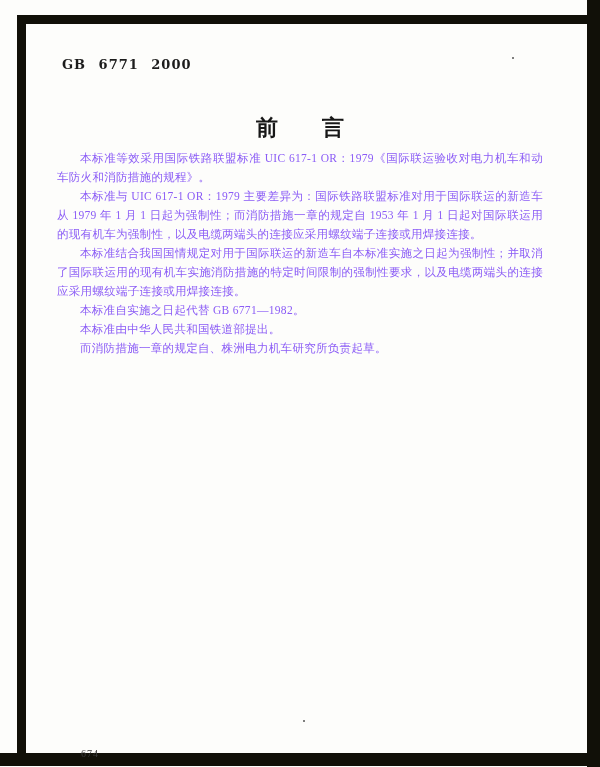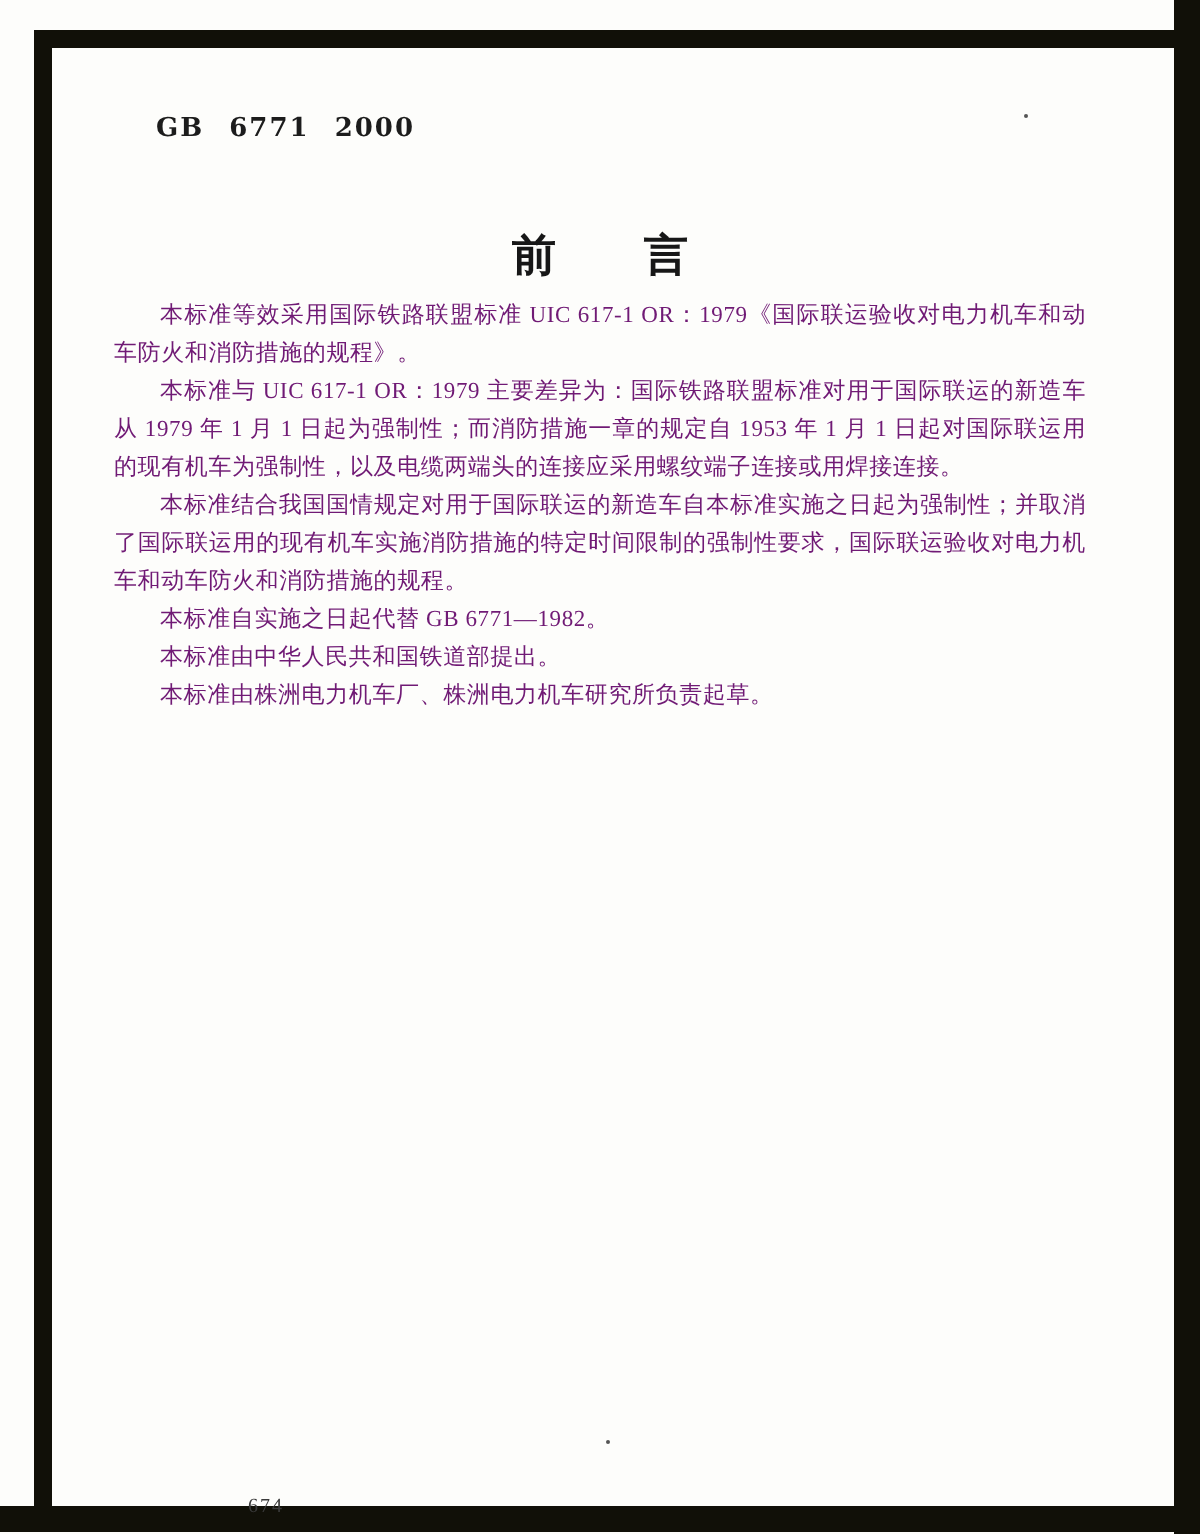--- a/index.html
+++ b/index.html
@@ -15,44 +15,44 @@
     background: #fdfdfb;
   }
   
   .scan-bar { position: absolute; background: #111008; }
   .scan-top    { left: 17px; top: 15px; right: 0;  height: 9px; }
   .scan-left   { left: 17px; top: 15px; width: 9px; bottom: 10px; }
   .scan-right  { right: 0;  top: 0;    width: 13px; bottom: 0; }
   .scan-bottom { left: 0;   bottom: 1px; right: 0; height: 13px; }
 
   .doc-number {
-    position: absolute; left: 78px; top: 57px;
+    position: absolute; left: 62px; top: 57px;
     font-size: 13px; font-weight: bold; color: #1c1c1c;
     letter-spacing: 1px; word-spacing: 7px;
     font-family: "DejaVu Serif", "Liberation Serif", serif;
   }
   .title-row {
     position: absolute; left: 0; top: 113px; width: 600px;
     display: flex; justify-content: center; gap: 44px;
     font-size: 22px; font-weight: bold; color: #171717;
   }
   .content {
     position: absolute; left: 57px; top: 149px; width: 486px;
-    color: #701a75;
+    color: #8b5cf6;
   }
   .content p {
     margin: 0;
     font-size: 11.5px; line-height: 19px;
     text-indent: 2em;
     text-align: justify;
     letter-spacing: 0.3px;
   }
   .page-number {
     position: absolute; left: 81px; top: 748px;
-    font-size: 10px; color: #3a3a3a; letter-spacing: 1px; margin-left: 43px;
+    font-size: 10px; color: #3a3a3a; letter-spacing: 1px;
   }
   .speck { position: absolute; background: #555; border-radius: 50%; }
   .speck-a { left: 512px; top: 57px; width: 2px; height: 2px; }
   .speck-b { left: 303px; top: 720px; width: 2px; height: 2px; }
 </style>
 </head>
 <body>
 
 <div class="page">
 
@@ -64,24 +64,24 @@
   <div class="doc-number">GB 6771 2000</div>
 
   <div class="title-row">
     <span>前</span>
     <span>言</span>
   </div>
 
   <div class="content">
     <p>本标准等效采用国际铁路联盟标准 UIC 617-1 OR：1979《国际联运验收对电力机车和动车防火和消防措施的规程》。</p>
     <p>本标准与 UIC 617-1 OR：1979 主要差异为：国际铁路联盟标准对用于国际联运的新造车从 1979 年 1 月 1 日起为强制性；而消防措施一章的规定自 1953 年 1 月 1 日起对国际联运用的现有机车为强制性，以及电缆两端头的连接应采用螺纹端子连接或用焊接连接。</p>
-    <p>本标准结合我国国情规定对用于国际联运的新造车自本标准实施之日起为强制性；并取消了国际联运用的现有机车实施消防措施的特定时间限制的强制性要求，国际联运验收对电力机车和动车防火和消防措施的规程。</p>
+    <p>本标准结合我国国情规定对用于国际联运的新造车自本标准实施之日起为强制性；并取消了国际联运用的现有机车实施消防措施的特定时间限制的强制性要求，以及电缆两端头的连接应采用螺纹端子连接或用焊接连接。</p>
     <p>本标准自实施之日起代替 GB 6771—1982。</p>
     <p>本标准由中华人民共和国铁道部提出。</p>
-    <p>本标准由株洲电力机车厂、株洲电力机车研究所负责起草。</p>
+    <p>而消防措施一章的规定自、株洲电力机车研究所负责起草。</p>
   </div>
 
   <div class="page-number">674</div>
 
   <div class="speck speck-a"></div>
   <div class="speck speck-b"></div>
 
 </div>
 
 </body></html>

